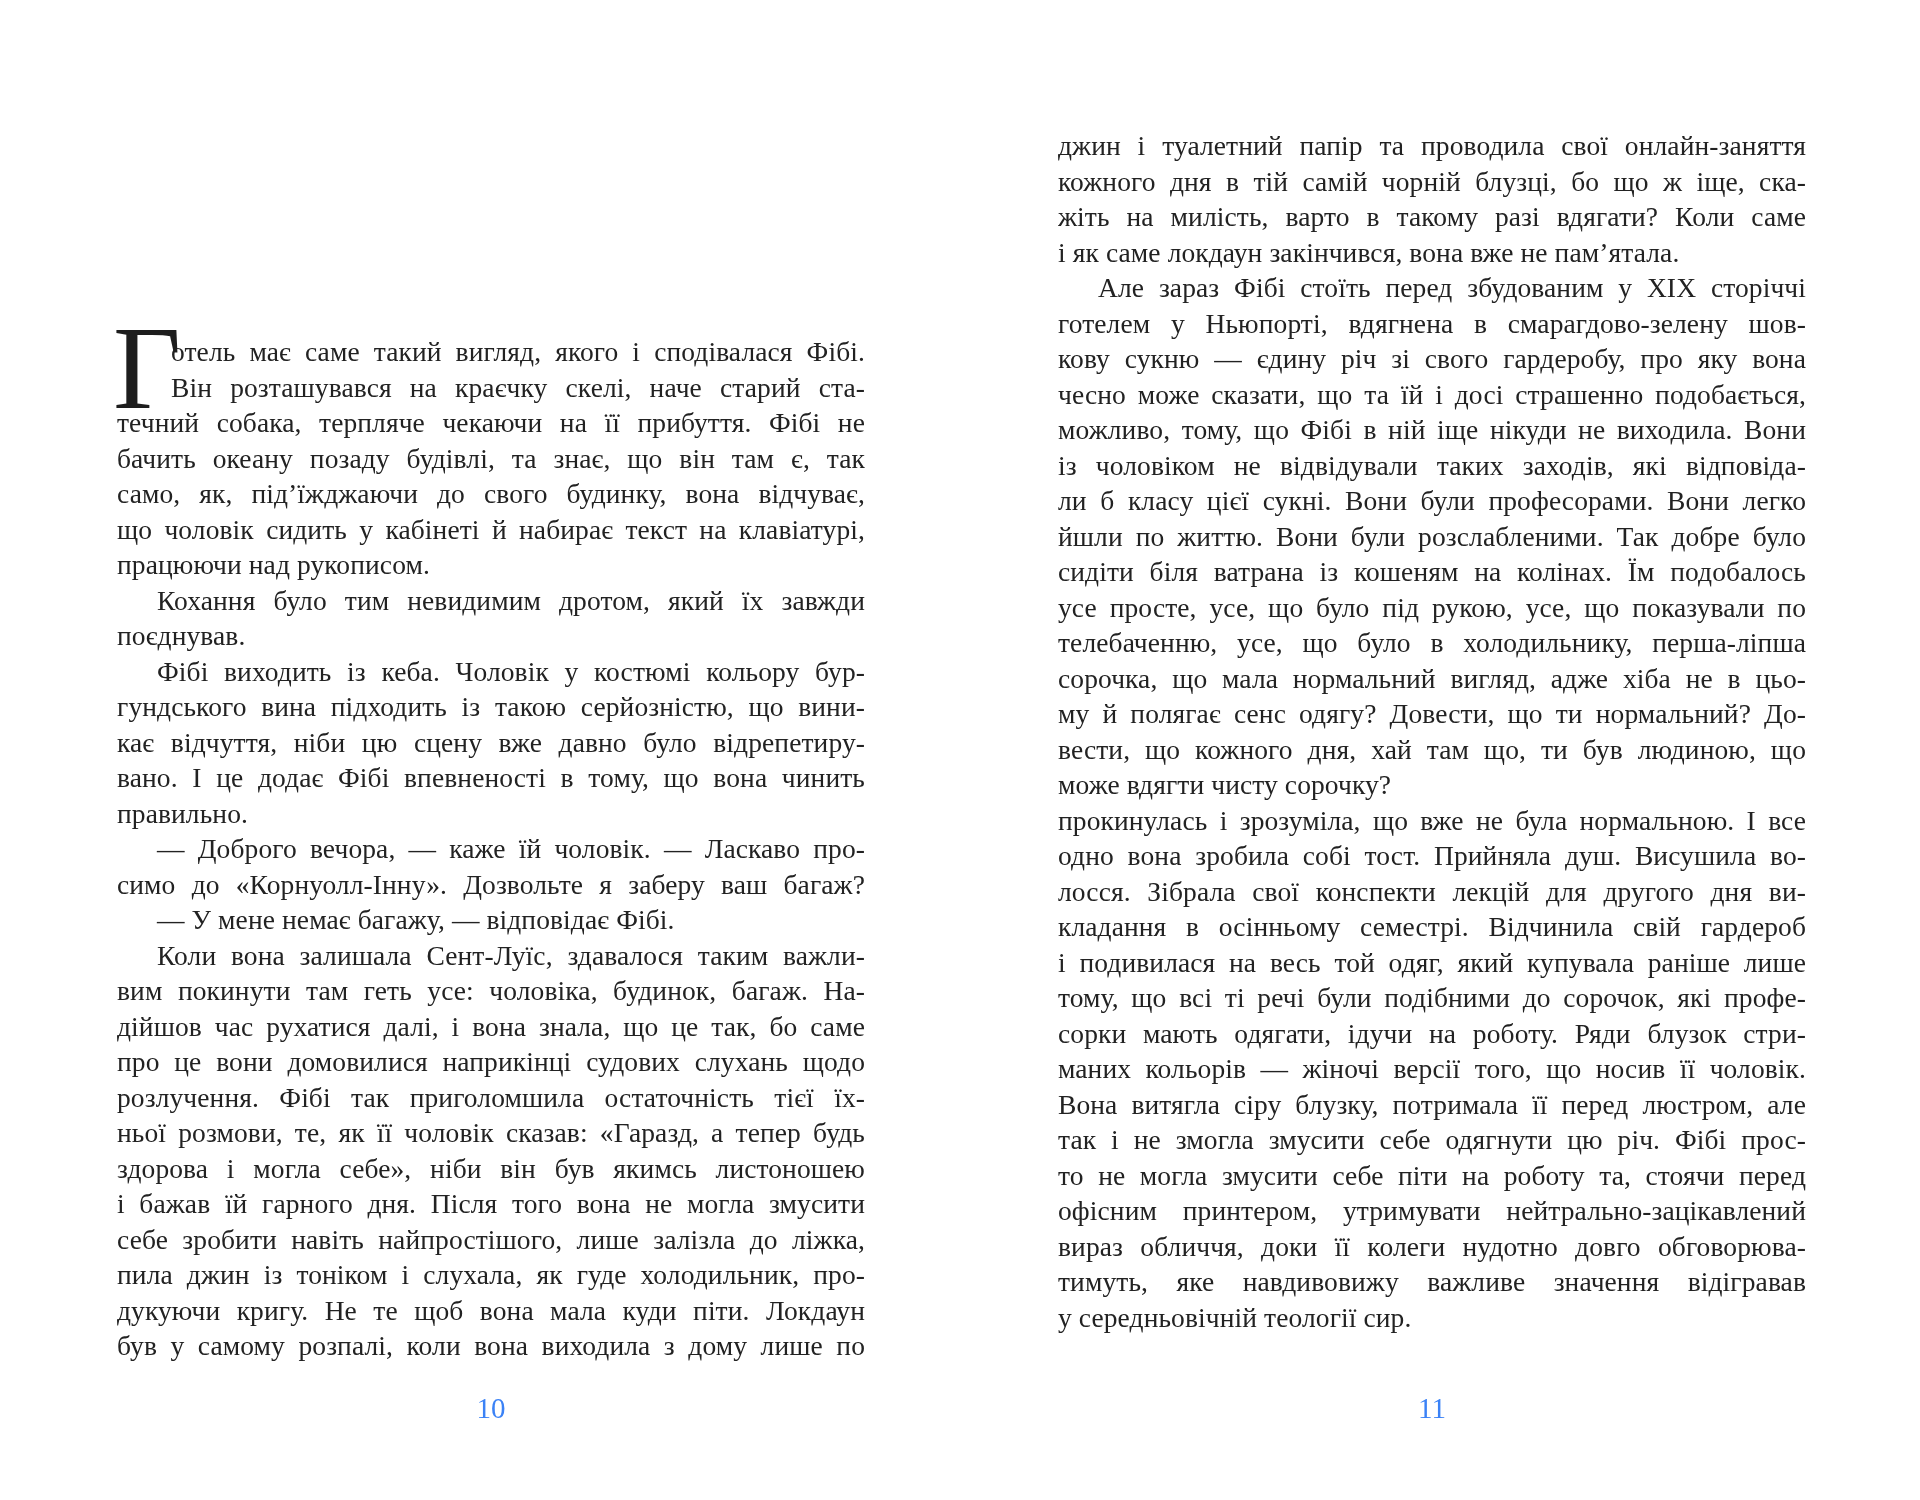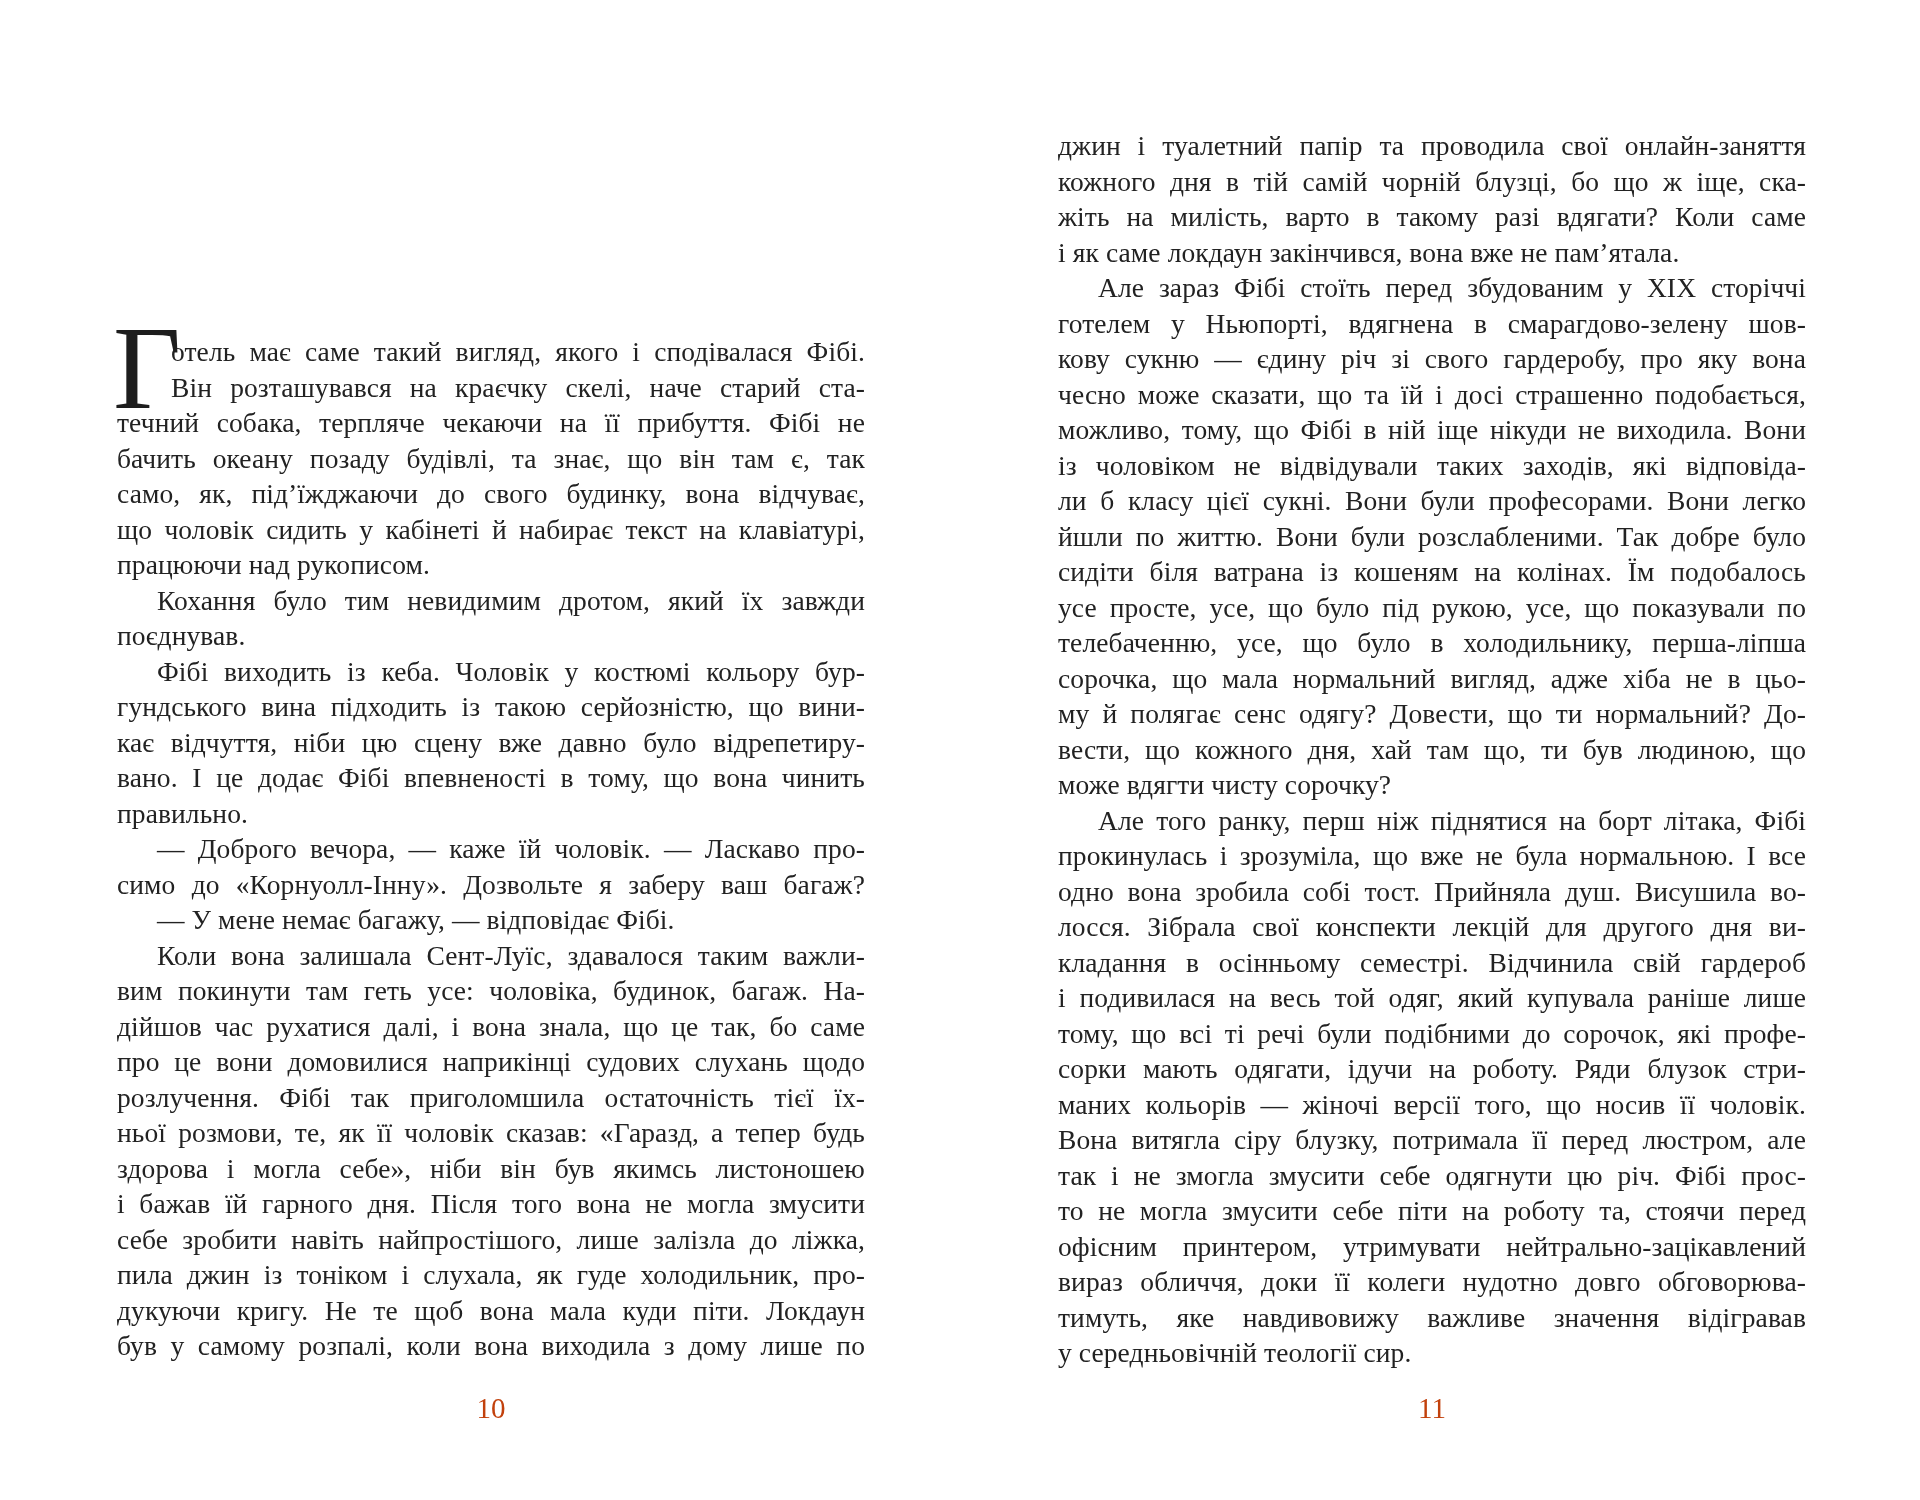--- a/index.html
+++ b/index.html
@@ -19,21 +19,21 @@
   .j{text-align:justify;text-align-last:justify;text-justify:inter-word}
   .end{text-align:center;text-align-last:left}
   .ind{text-indent:40px}
   .dcp{padding-left:54px}
   .dropcap{
     position:absolute;left:-4px;top:-24px;
     font-size:118px;line-height:1;color:#1d1d1d;
   }
   .pgnum{
     position:absolute;width:748px;top:1392px;
-    text-align:center;font-size:29px;color:#c2410c;
+    text-align:center;font-size:29px;color:#3b82f6;
   }
   #n10{left:117px}
   #n11{left:1058px}
 </style>
 </head>
 <body>
 
 <main>
 
   <section class="page" id="pL">
@@ -82,21 +82,20 @@
     <div class="ln j">із чоловіком не відвідували таких заходів, які відповіда-</div>
     <div class="ln j">ли б класу цієї сукні. Вони були професорами. Вони легко</div>
     <div class="ln j">йшли по життю. Вони були розслабленими. Так добре було</div>
     <div class="ln j">сидіти біля ватрана із кошеням на колінах. Їм подобалось</div>
     <div class="ln j">усе просте, усе, що було під рукою, усе, що показували по</div>
     <div class="ln j">телебаченню, усе, що було в холодильнику, перша-ліпша</div>
     <div class="ln j">сорочка, що мала нормальний вигляд, адже хіба не в цьо-</div>
     <div class="ln j">му й полягає сенс одягу? Довести, що ти нормальний? До-</div>
     <div class="ln j">вести, що кожного дня, хай там що, ти був людиною, що</div>
     <div class="ln end">може вдягти чисту сорочку?</div>
-    <div class="ln j ind">Але того ранку, перш ніж піднятися на борт літака, Фібі</div>
     <div class="ln j">прокинулась і зрозуміла, що вже не була нормальною. І все</div>
     <div class="ln j">одно вона зробила собі тост. Прийняла душ. Висушила во-</div>
     <div class="ln j">лосся. Зібрала свої конспекти лекцій для другого дня ви-</div>
     <div class="ln j">кладання в осінньому семестрі. Відчинила свій гардероб</div>
     <div class="ln j">і подивилася на весь той одяг, який купувала раніше лише</div>
     <div class="ln j">тому, що всі ті речі були подібними до сорочок, які профе-</div>
     <div class="ln j">сорки мають одягати, ідучи на роботу. Ряди блузок стри-</div>
     <div class="ln j">маних кольорів — жіночі версії того, що носив її чоловік.</div>
     <div class="ln j">Вона витягла сіру блузку, потримала її перед люстром, але</div>
     <div class="ln j">так і не змогла змусити себе одягнути цю річ. Фібі прос-</div>

